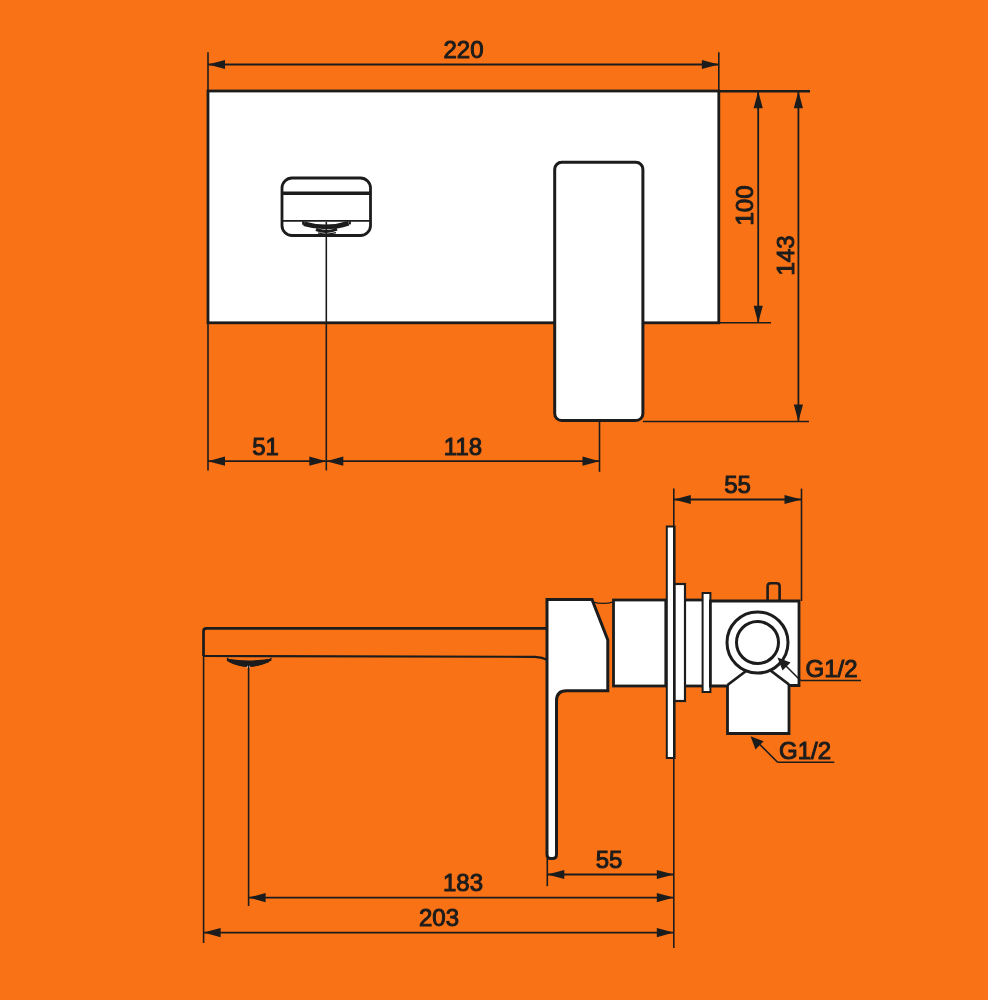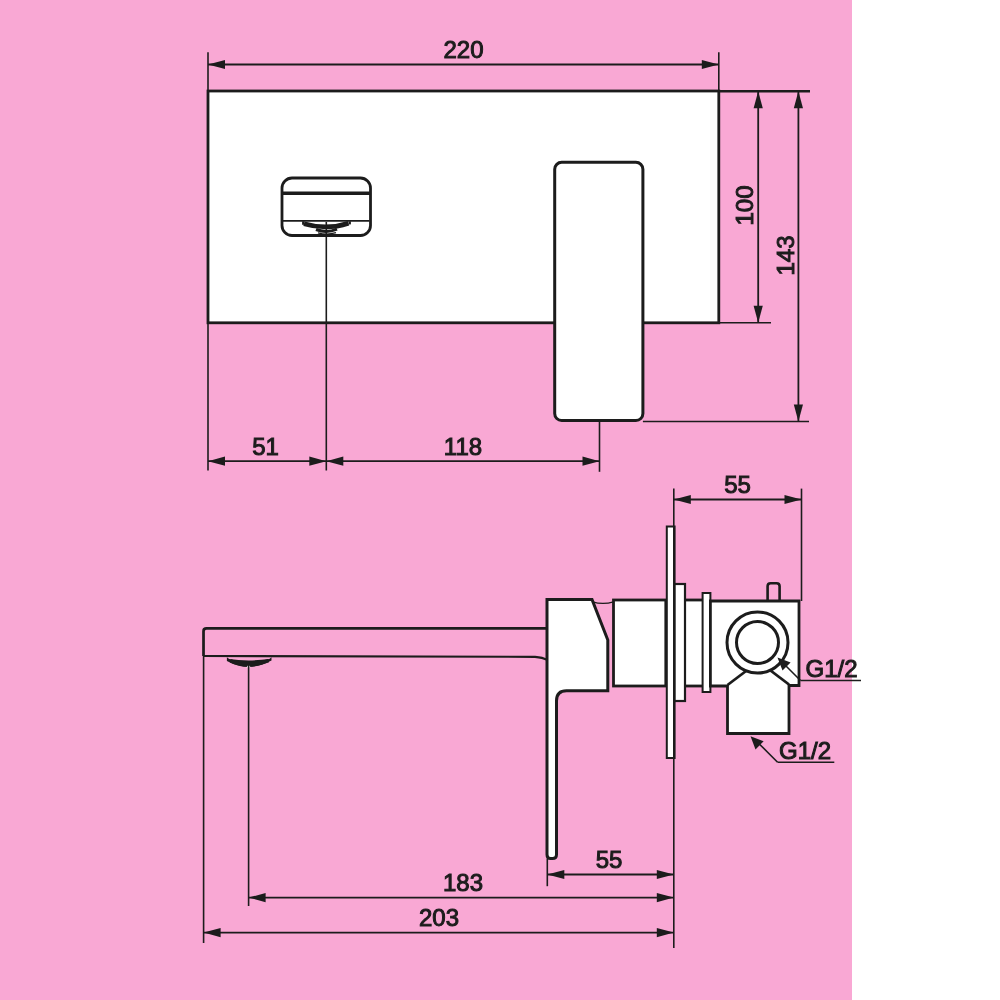--- a/index.html
+++ b/index.html
@@ -1,16 +1,16 @@
 <!DOCTYPE html>
 <html><head>
 <meta charset="utf-8">
 <style>
   html,body{margin:0;padding:0;background:#ffffff;}
-  .page{width:852px;height:1000px;position:relative;background:#f9a8d4;}
+  .page{width:988px;height:1000px;position:relative;background:#f97316;}
   text{font-family:"Liberation Sans",sans-serif;font-size:24px;fill:#1c1c1c;}
 </style>
 </head>
 <body>
 <div class="page">
 <svg width="1000" height="1000" viewBox="0 0 1000 1000">
 <g fill="none" stroke="#1c1c1c" stroke-linecap="butt">
 
 <rect x="208" y="91" width="510.8" height="231.8" fill="#ffffff" stroke-width="2.8"></rect>
 

